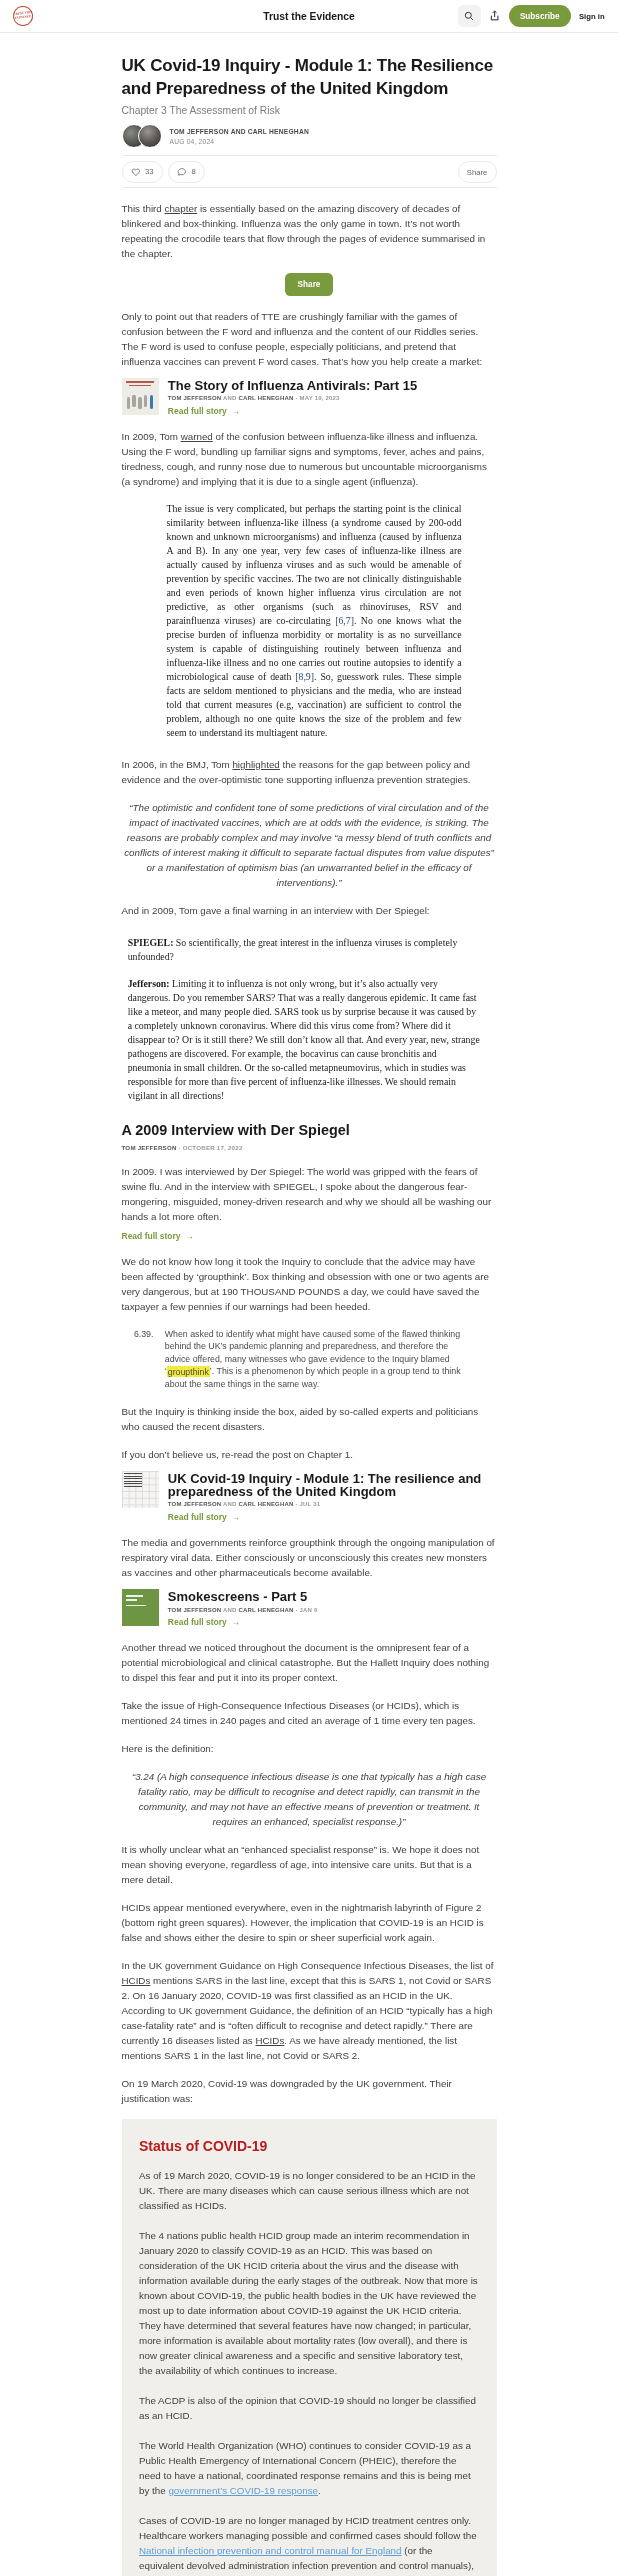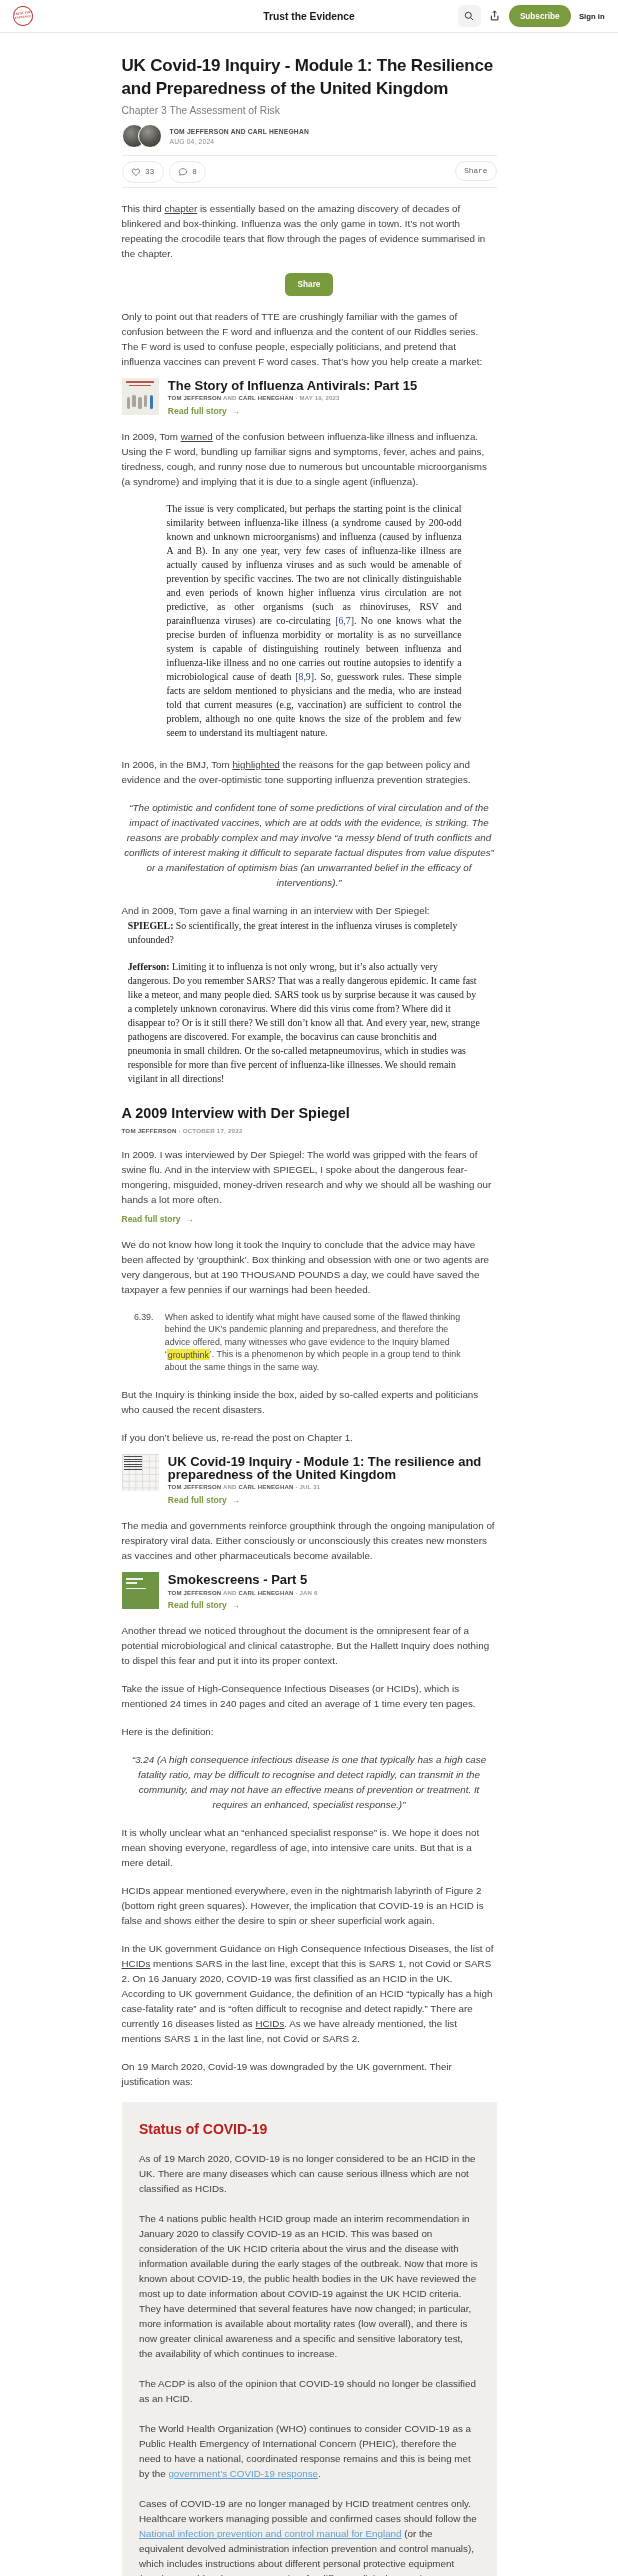--- a/index.html
+++ b/index.html
@@ -31,21 +31,21 @@
   h1.title{font-size:17px;line-height:23px;color:#1a1a1a;letter-spacing:-0.2px;margin-bottom:4.1px;font-weight:bold;}
   .subtitle{font-size:10.3px;color:#7c7c7c;line-height:13.4px;}
   .author-row{display:flex;align-items:center;gap:7.2px;margin-top:7.2px;}
   .avatars{display:flex;}
   .avatar{width:24px;height:24px;border-radius:50%;border:1px solid #fff;flex:none;}
   .avatar-1{background:radial-gradient(circle at 35% 35%,#8a8a85,#4d4d49 60%,#2e2e2b);}
   .avatar-2{background:radial-gradient(circle at 40% 30%,#9a9792,#57544f 55%,#33312e);margin-left:-7.2px;}
   .authors{font-size:6.7px;font-weight:bold;color:#4a4a4a;letter-spacing:0.2px;}
   .pubdate{font-size:6.7px;color:#8c8c8c;margin-top:2.6px;letter-spacing:0.2px;}
   hr.rule{border:none;border-top:0.5px solid #e9e9e9;margin-top:7.2px;}
-  .meta-bar{display:flex;align-items:flex-start;gap:5.2px;padding:4.1px 0;border-bottom:0.5px solid #e9e9e9;font-family:Liberation Mono, monospace;}
+  .meta-bar{display:flex;align-items:flex-end;gap:5.2px;padding:4.1px 0;border-bottom:0.5px solid #e9e9e9;}
   .pill{display:inline-flex;align-items:center;gap:4.6px;border:0.5px solid #e9e9e9;border-radius:515px;
     padding:5.2px 8.2px;font-size:7.7px;color:#646464;background:#fff;cursor:pointer;font-family:inherit;}
   .spacer{flex:1;}
 
   p.body{font-size:9.8px;line-height:15px;margin-top:13px;color:#424242;}
   .lnk{color:inherit;text-decoration:underline;text-underline-offset:1px;cursor:pointer;}
   .share-wrap{text-align:center;margin:12.4px 0 1px;}
   .share-btn{background:var(--accent-green);color:#fff;font-weight:bold;font-size:8.2px;padding:6.7px 13px;border-radius:5.2px;border:none;cursor:pointer;font-family:inherit;}
 
   
@@ -63,21 +63,21 @@
   .embed-title{font-size:13px;font-weight:bold;color:#1a1a1a;line-height:13px;}
   .embed-byline{font-size:6px;margin-top:3.6px;letter-spacing:0.2px;color:#9a9a9a;font-weight:bold;}
   .embed-byline .strong{color:#555;}
   .read-link{color:var(--accent-green);font-weight:bold;font-size:8.5px;margin-top:4.6px;display:inline-flex;align-items:flex-end;gap:4.6px;cursor:pointer;}
   .read-standalone{margin-top:7.2px;}
 
   
   .excerpt{font-family:"Liberation Serif","DejaVu Serif",serif;font-size:9.8px;line-height:14px;color:#1b1b1b;
     text-align:justify;width:295px;margin:13.4px 0 0 45px;}
   .ref{color:#2d4373;cursor:pointer;}
-  .interview{font-family:"Liberation Serif","DejaVu Serif",serif;font-size:9.8px;line-height:14px;color:#1b1b1b;margin-top:1px;padding:0 15.5px 0 6.2px;}
+  .interview{font-family:"Liberation Serif","DejaVu Serif",serif;font-size:9.8px;line-height:14px;color:#1b1b1b;margin-top:18px;padding:0 15.5px 0 6.2px;}
   .interview .para+.para{margin-top:13.4px;}
   .interview .spk{font-weight:bold;}
 
   .iquote{font-style:italic;color:#474747;text-align:center;}
 
   h2.section{font-size:14.4px;line-height:17.5px;color:#1a1a1a;margin-top:18.5px;font-weight:bold;}
   .sec-byline{font-size:6.2px;letter-spacing:0.2px;color:#9a9a9a;margin-top:4.6px;font-weight:bold;}
   .sec-byline .strong{color:#555;}
 
   .numquote{display:flex;gap:11.3px;margin:13.4px 20.6px 0 12.4px;font-size:8.8px;line-height:12.6px;color:#4c4c4c;}

